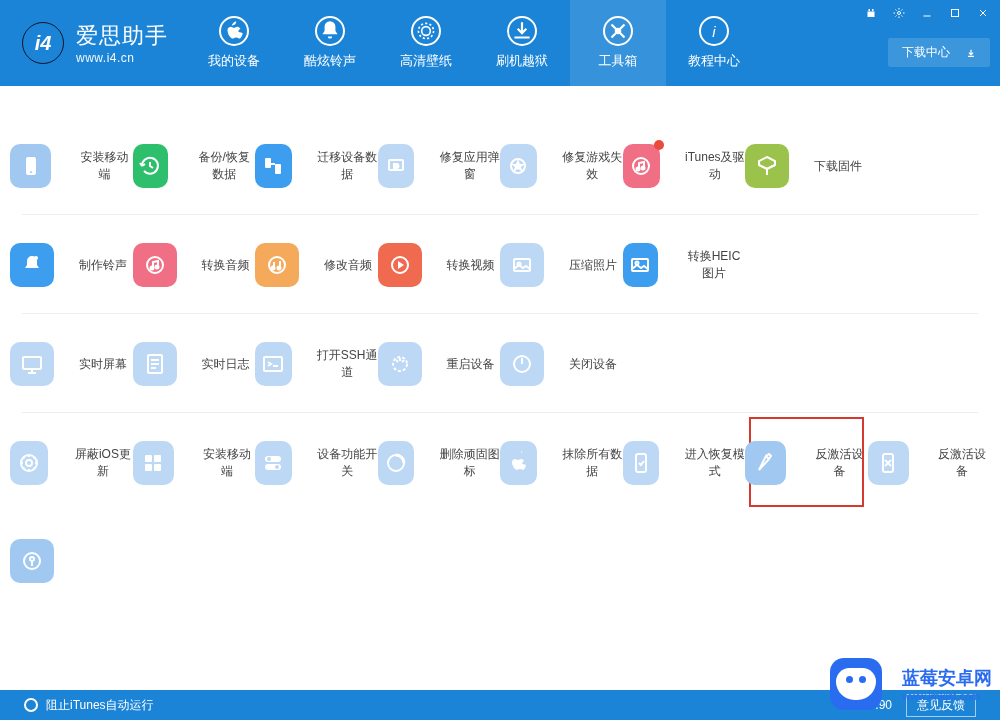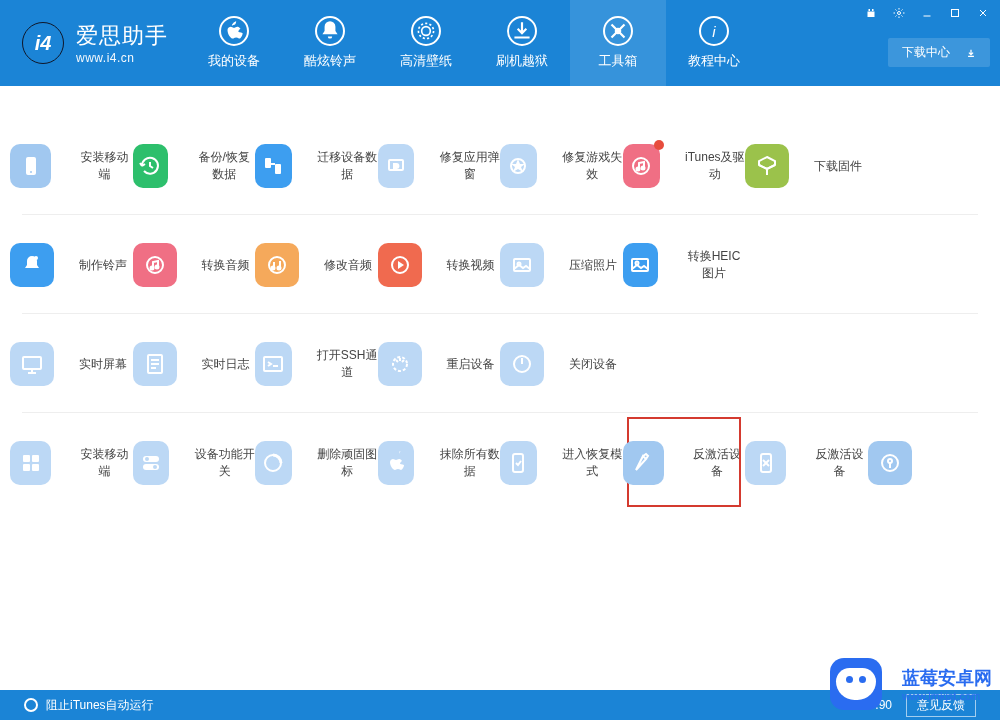--- a/index.html
+++ b/index.html
@@ -341,20 +341,30 @@
             <line x1="12" y1="6" x2="12" y2="12"></line>
           </svg>
         </div>
         <div class="tool-label">关闭设备</div>
       </div>
       <div class="tool" style="visibility: hidden;"></div>
       <div class="tool" style="visibility: hidden;"></div>
       <div class="divider"></div>
       <div class="tool">
         <div class="tile c-soft">
+          <svg viewBox="0 0 24 24" fill="none" stroke="#fff" stroke-width="2">
+            <circle cx="12" cy="12" r="8"></circle>
+            <circle cx="12" cy="12" r="3"></circle>
+            <path d="M12 4v2M12 18v2M4 12h2M18 12h2M6 6l1.5 1.5M16.5 16.5L18 18M18 6l-1.5 1.5M7.5 16.5L6 18"></path>
+          </svg>
+        </div>
+        <div class="tool-label">屏蔽iOS更新</div>
+      </div>
+      <div class="tool">
+        <div class="tile c-soft">
           <svg viewBox="0 0 24 24" fill="#fff">
             <rect x="4" y="4" width="7" height="7" rx="1"></rect>
             <rect x="13" y="4" width="7" height="7" rx="1"></rect>
             <rect x="4" y="13" width="7" height="7" rx="1"></rect>
             <rect x="13" y="13" width="7" height="7" rx="1"></rect>
           </svg>
         </div>
         <div class="tool-label">安装移动端</div>
       </div>
       <div class="tool">

